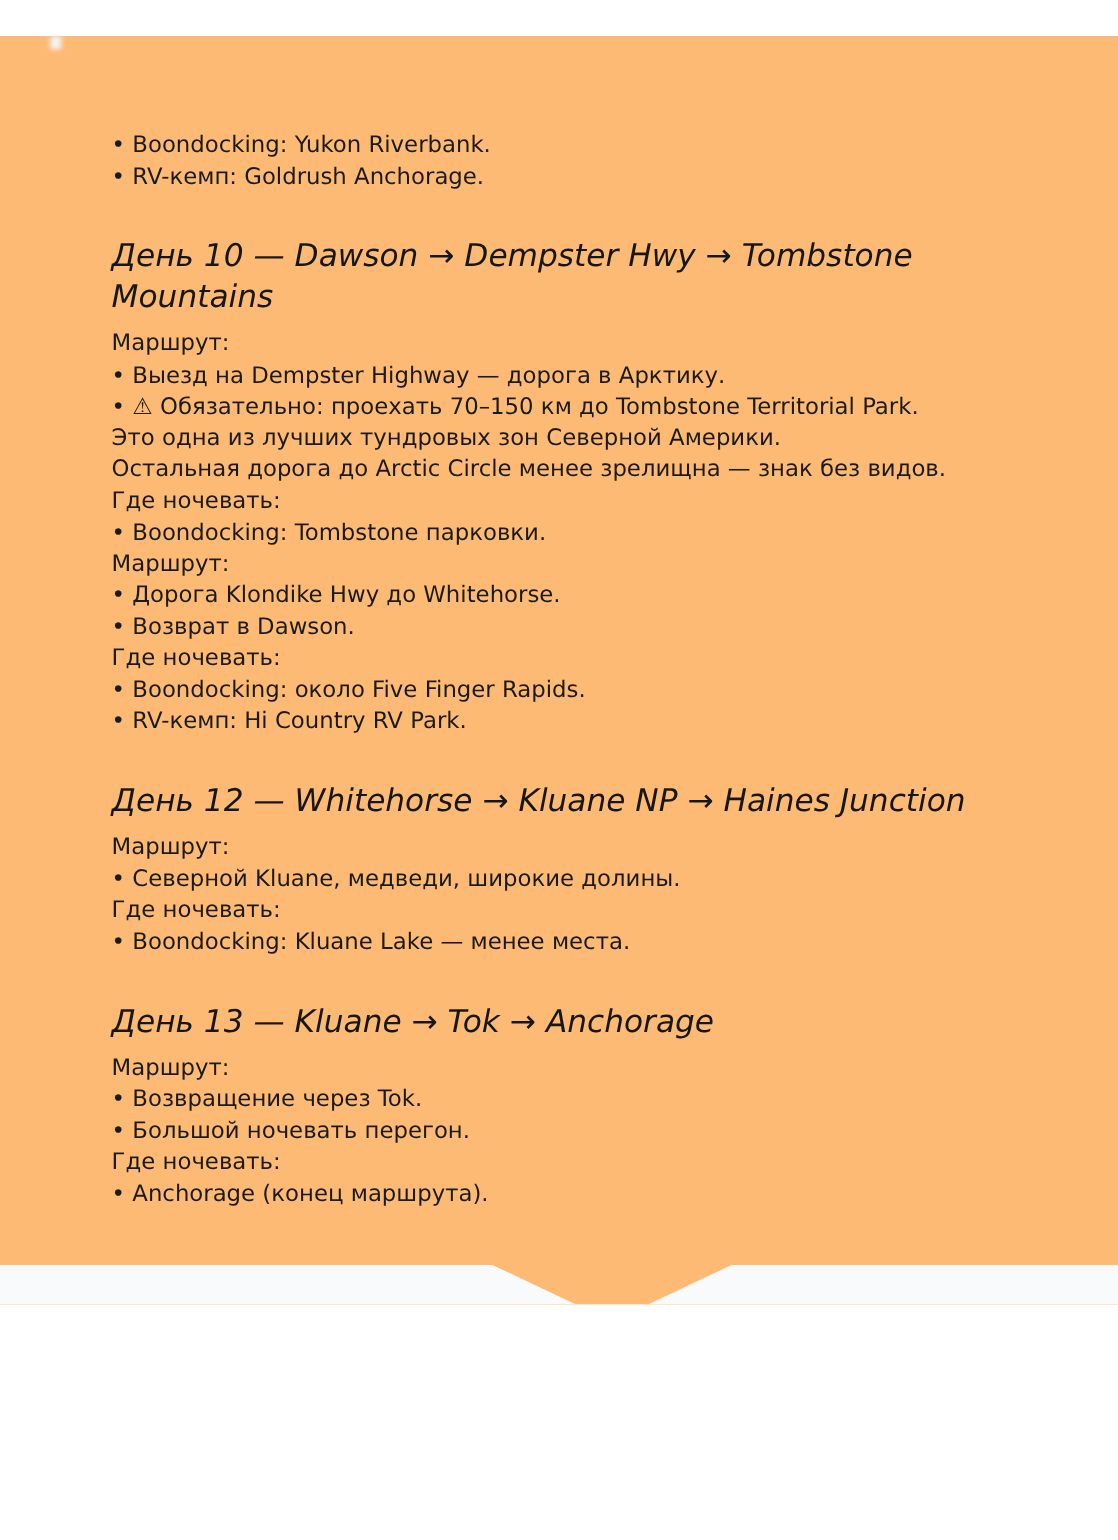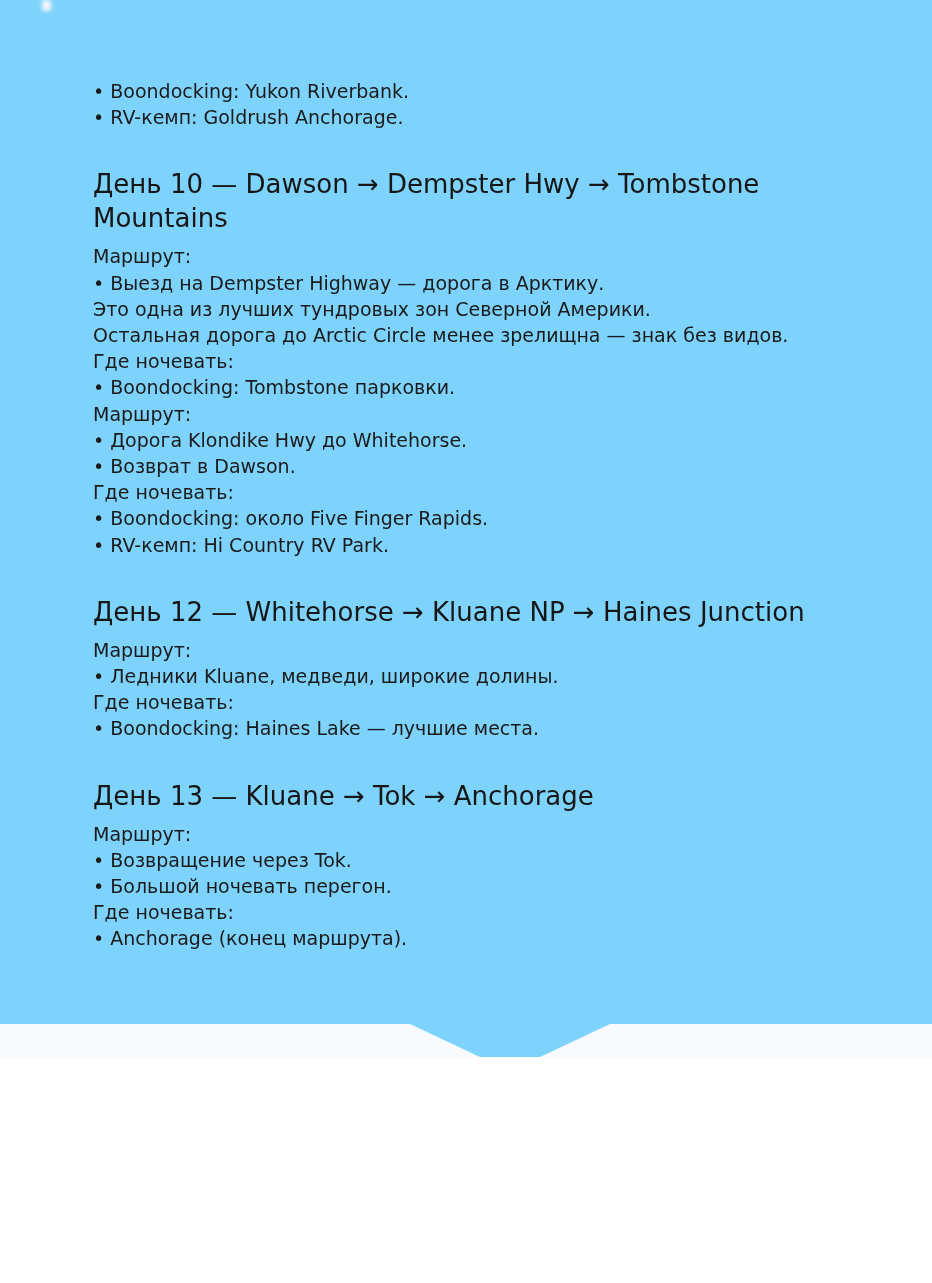--- a/index.html
+++ b/index.html
@@ -4,41 +4,43 @@
 <style>
   html, body {
     margin: 0; padding: 0;
     width: 932px; height: 1283px;
     background: #ffffff;
     overflow: hidden;
   }
   .page {
     position: relative;
     width: 932px; height: 1057px;
-    background: #7dd3fc;
+    background: #fdba74;
     font-family: "DejaVu Sans", "Liberation Sans", sans-serif;
+    margin-top: 30px;
   }
   .content {
     position: absolute;
     left: 93px; top: 78px;
     width: 776px;
     color: #1a1a1a;
   }
   .line {
     font-size: 19px;
     line-height: 26.2px;
     white-space: nowrap;
   }
   .day-title {
     font-size: 26px;
     line-height: 34px;
     font-weight: 400;
     color: #161616;
     margin: 37px 0 8px 0;
     letter-spacing: 0;
+    font-style: italic;
   }
   
   .smudge {
     position: absolute;
     left: 42px; top: 0;
     width: 9px; height: 11px;
     background: #f3f5f6;
     filter: blur(2px);
   }
   
@@ -70,37 +72,38 @@
   <div class="smudge"></div>
 
   <div class="content">
 
     <div class="line">• Boondocking: Yukon Riverbank.</div>
     <div class="line">• RV-кемп: Goldrush Anchorage.</div>
 
     <h2 class="day-title">День 10 — Dawson → Dempster Hwy → Tombstone Mountains</h2>
     <div class="line">Маршрут:</div>
     <div class="line">• Выезд на Dempster Highway — дорога в Арктику.</div>
+    <div class="line">• ⚠ Обязательно: проехать 70–150 км до Tombstone Territorial Park.</div>
     <div class="line">Это одна из лучших тундровых зон Северной Америки.</div>
     <div class="line">Остальная дорога до Arctic Circle менее зрелищна — знак без видов.</div>
     <div class="line">Где ночевать:</div>
     <div class="line">• Boondocking: Tombstone парковки.</div>
 
     <div class="line">Маршрут:</div>
     <div class="line">• Дорога Klondike Hwy до Whitehorse.</div>
     <div class="line">• Возврат в Dawson.</div>
     <div class="line">Где ночевать:</div>
     <div class="line">• Boondocking: около Five Finger Rapids.</div>
     <div class="line">• RV-кемп: Hi Country RV Park.</div>
 
     <h2 class="day-title">День 12 — Whitehorse → Kluane NP → Haines Junction</h2>
     <div class="line">Маршрут:</div>
-    <div class="line">• Ледники Kluane, медведи, широкие долины.</div>
+    <div class="line">• Северной Kluane, медведи, широкие долины.</div>
     <div class="line">Где ночевать:</div>
-    <div class="line">• Boondocking: Haines Lake — лучшие места.</div>
+    <div class="line">• Boondocking: Kluane Lake — менее места.</div>
 
     <h2 class="day-title">День 13 — Kluane → Tok → Anchorage</h2>
     <div class="line">Маршрут:</div>
     <div class="line">• Возвращение через Tok.</div>
     <div class="line">• Большой ночевать перегон.</div>
     <div class="line">Где ночевать:</div>
     <div class="line">• Anchorage (конец маршрута).</div>
 
   </div>
 

